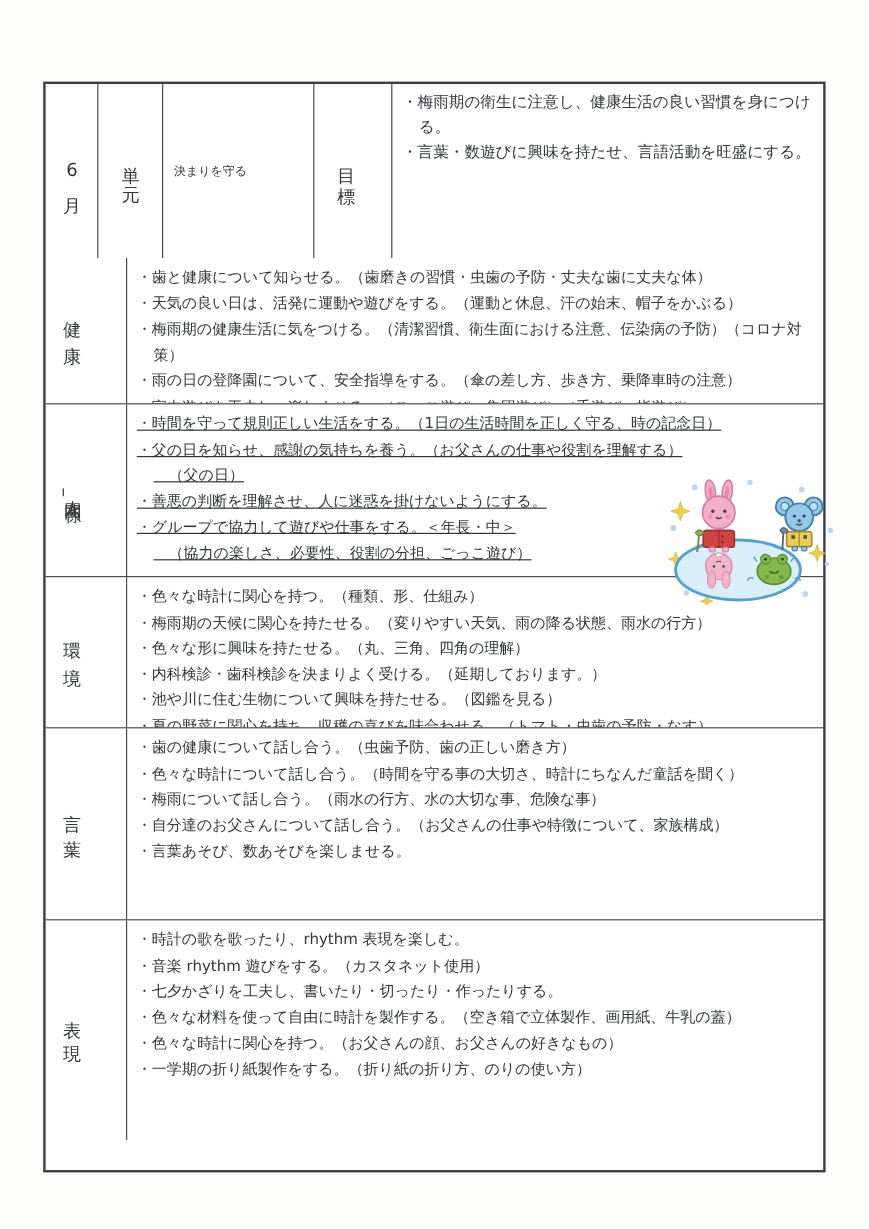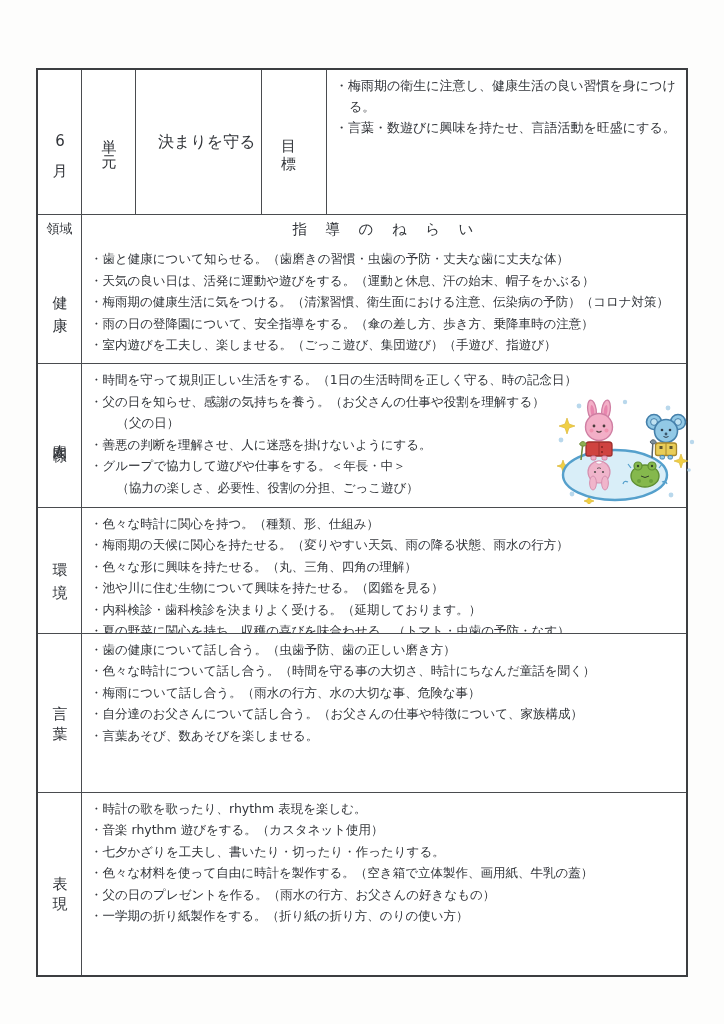--- a/index.html
+++ b/index.html
@@ -19,36 +19,36 @@
   }
   .row{display:flex;box-sizing:border-box;border-top:1.5px solid #4a4c4f;}
   .row:first-child{border-top:none;}
   .cell{box-sizing:border-box;border-left:1.5px solid #4a4c4f;overflow:hidden;}
   .cell:first-child{border-left:none;}
 
   
   .r-top{height:145px;}
   .c-month{width:43px;display:flex;align-items:center;justify-content:center;}
   .c-unitlab{width:54px;display:flex;align-items:center;justify-content:center;}
-  .c-unitval{width:126px;display:flex;align-items:center;padding-left:22px;font-size:16px;text-align:center;}
+  .c-unitval{width:126px;display:flex;align-items:center;padding-left:9px;font-size:10px;text-align:center;}
   .c-goallab{width:53px;display:flex;align-items:center;justify-content:center;}
   .c-goals{flex:1;padding:5px 6px 0 8px;margin-left:12px;}
 
   
   .r-domain{height:29px;}
   .c-domainlab{width:43px;display:flex;align-items:center;justify-content:center;font-size:13px;}
   .c-guidance{flex:1;display:flex;align-items:center;justify-content:center;
     font-size:14.5px;letter-spacing:2px;}
 
   
   .sec-row .sec-label-cell{width:43px;display:flex;align-items:center;justify-content:center;}
-  .sec-row .sec-body{flex:1;padding:5px 6px 0 8px;position:relative;}
+  .sec-row .sec-body{flex:1;padding:5px 6px 0 8px;position:relative;margin-left:24px;}
   #sections-host{display:contents;}
   #sections-host .sec-row:nth-of-type(1){height:121px;}
-  #sections-host .sec-row:nth-of-type(2){height:144px;}
+  #sections-host .sec-row:nth-of-type(2){height:144px;text-decoration:underline;}
   #sections-host .sec-row:nth-of-type(3){height:126px;}
   #sections-host .sec-row:nth-of-type(4){height:160px;}
   #sections-host .sec-row:nth-of-type(5){height:184px;}
 
   .v-label{
     writing-mode:vertical-rl;text-orientation:upright;
     font-size:15px;letter-spacing:1.4em;line-height:1;
     padding-top:0.2em;
   }
   .v-label.small-gap{letter-spacing:0.15em;}
@@ -83,28 +83,20 @@
     </div>
     <div class="cell c-goallab">
       <span class="v-label mid-gap">目標</span>
     </div>
     <div class="cell c-goals">
         <div class="line">・梅雨期の衛生に注意し、健康生活の良い習慣を身につける。</div>
         <div class="line">・言葉・数遊びに興味を持たせ、言語活動を旺盛にする。</div>
       </div>
   </div>
 
-  <div class="row r-domain">
-    <div class="cell c-domainlab">
-      <span>領域</span>
-    </div>
-    <div class="cell c-guidance">
-      <span>指　導　の　ね　ら　い</span>
-    </div>
-  </div>
 
   <div id="sections-host">
   <div class="row sec-row">
     <div class="cell sec-label-cell">
       <span class="v-label sec-label">健康</span>
     </div>
     <div class="cell sec-body">
           <div class="line">・歯と健康について知らせる。（歯磨きの習慣・虫歯の予防・丈夫な歯に丈夫な体）</div>
           <div class="line">・天気の良い日は、活発に運動や遊びをする。（運動と休息、汗の始末、帽子をかぶる）</div>
           <div class="line">・梅雨期の健康生活に気をつける。（清潔習慣、衛生面における注意、伝染病の予防）（コロナ対策）</div>
@@ -128,22 +120,22 @@
   </div>
 
   <div class="row sec-row">
     <div class="cell sec-label-cell">
       <span class="v-label sec-label">環境</span>
     </div>
     <div class="cell sec-body">
           <div class="line">・色々な時計に関心を持つ。（種類、形、仕組み）</div>
           <div class="line">・梅雨期の天候に関心を持たせる。（変りやすい天気、雨の降る状態、雨水の行方）</div>
           <div class="line">・色々な形に興味を持たせる。（丸、三角、四角の理解）</div>
+          <div class="line">・内科検診・歯科検診を決まりよく受ける。（延期しております。）</div>
           <div class="line">・池や川に住む生物について興味を持たせる。（図鑑を見る）</div>
-          <div class="line">・内科検診・歯科検診を決まりよく受ける。（延期しております。）</div>
           <div class="line">・夏の野菜に関心を持ち、収穫の喜びを味合わせる。（トマト・虫歯の予防・なす）</div>
         </div>
   </div>
 
   <div class="row sec-row">
     <div class="cell sec-label-cell">
       <span class="v-label sec-label">言葉</span>
     </div>
     <div class="cell sec-body">
           <div class="line">・歯の健康について話し合う。（虫歯予防、歯の正しい磨き方）</div>
@@ -156,21 +148,21 @@
 
   <div class="row sec-row">
     <div class="cell sec-label-cell">
       <span class="v-label sec-label">表現</span>
     </div>
     <div class="cell sec-body">
           <div class="line">・時計の歌を歌ったり、rhythm 表現を楽しむ。</div>
           <div class="line">・音楽 rhythm 遊びをする。（カスタネット使用）</div>
           <div class="line">・七夕かざりを工夫し、書いたり・切ったり・作ったりする。</div>
           <div class="line">・色々な材料を使って自由に時計を製作する。（空き箱で立体製作、画用紙、牛乳の蓋）</div>
-          <div class="line">・父の日のプレゼントを作る。（雨水の行方、お父さんの好きなもの）</div>
+          <div class="line">・色々な時計に関心を持つ。（お父さんの顔、お父さんの好きなもの）</div>
           <div class="line">・一学期の折り紙製作をする。（折り紙の折り方、のりの使い方）</div>
         </div>
   </div>
 </div>
 
   <svg class="illustration" viewBox="0 0 142 106">
 
     <g fill="#b9d8ec">
       <circle cx="24" cy="8" r="2.4"></circle>
         <circle cx="70" cy="4" r="2.2"></circle>

